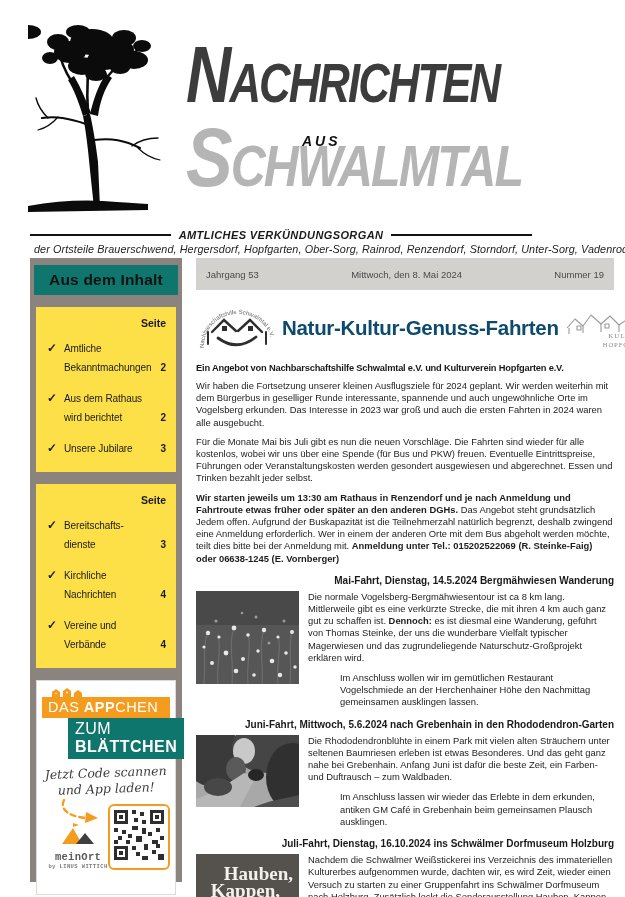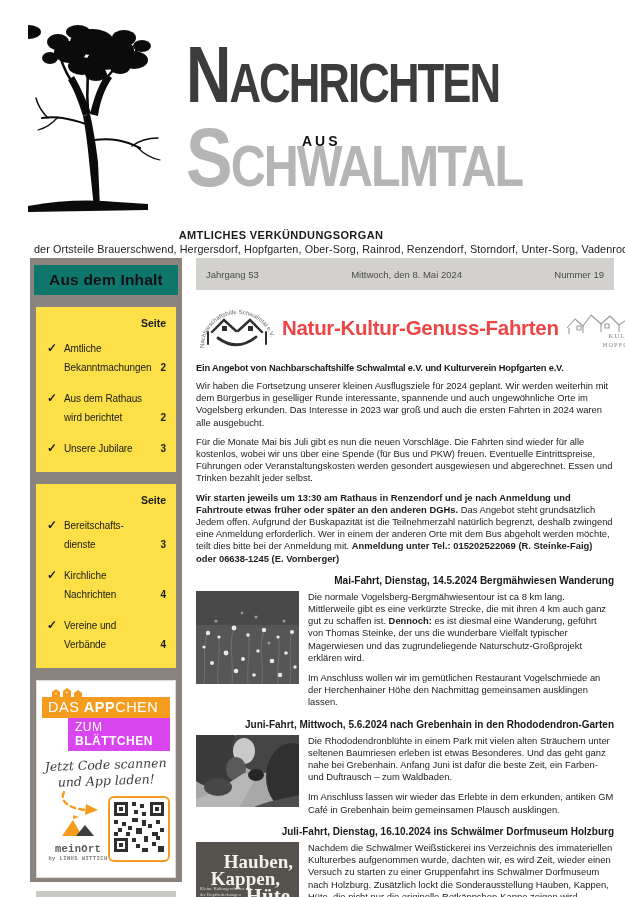--- a/index.html
+++ b/index.html
@@ -1,80 +1,80 @@
 <!DOCTYPE html>
 <html><head>
 <meta charset="utf-8">
 <style>
   * { margin:0; padding:0; box-sizing:border-box; }
   html,body { background:#fff; }
   body { font-family:"Liberation Sans", sans-serif; color:#1a1a1a; }
   .page { position:relative; width:625px; height:897px; margin:0 auto; background:#fff; overflow:hidden; }
 
   
-  .masthead { position:absolute; top:0; left:0; width:540px; height:256px; }
+  .masthead { position:absolute; top:0; left:0; width:540px; height:256px;font-style:italic; }
   .tree-svg { position:absolute; left:28px; top:20px; width:158px; height:202px; }
   .title-top { position:absolute; left:186px; top:34px; font-size:66px; font-weight:bold;
     font-variant:small-caps; color:#3c3c3c; letter-spacing:-2px; line-height:1;
     transform:scale(0.95,1.22); transform-origin:0 0; white-space:nowrap; }
   .title-mid { position:absolute; left:302px; top:128px; font-size:20px; font-weight:bold;
     font-variant:small-caps; color:#111; letter-spacing:3px; }
   .title-bottom { position:absolute; left:186px; top:116px; font-size:72px; font-weight:bold;
     font-variant:small-caps; color:#b5b5b5; letter-spacing:-2px; line-height:1;
     transform:scale(0.97,1.15); transform-origin:0 0; white-space:nowrap; }
-  .organ-row { position:absolute; top:229px; left:30px; right:8px; display:flex; align-items:center;flex-direction:column; }
+  .organ-row { position:absolute; top:229px; left:30px; right:8px; display:flex; align-items:center; }
   .organ-row .rule { flex:1; height:2px; background:#111; }
   .organ-row .organ-text { padding:0 8px; font-size:11px; font-weight:bold; letter-spacing:.4px; white-space:nowrap; }
   .districts { position:absolute; top:243px; left:34px; right:4px; font-size:10.8px; color:#222; letter-spacing:.1px; white-space:nowrap; }
 
   
   .sidebar { position:absolute; left:30px; top:258px; width:152px; height:624px; background:#8b847e; }
   .sb-title { margin:7px 4px 0 4px; background:#0f766e; text-align:center; font-size:15.5px;
     font-weight:bold; color:#111; padding:6px 0; letter-spacing:.2px; }
   .sb-box { margin:12px 6px 0 6px; background:#fde047; padding:10px 10px 12px 11px; }
   .sb-seite { text-align:right; font-weight:bold; font-size:10.5px; margin-bottom:10px; }
   .toc-item { display:flex; gap:6px; margin-bottom:12px; font-size:10px; line-height:19px; }
   .toc-item:last-child { margin-bottom:2px; }
   .toc-check { width:11px; font-weight:bold; font-size:12px; flex:none; }
   .toc-label { flex:1; white-space:pre-line; letter-spacing:-0.1px; }
   .toc-page { align-self:flex-end; font-weight:bold; }
 
-  .ad-box { margin:12px 6px 0 6px; background:#fff; border:1px solid #dcdad7; padding:7px 5px 15px 5px; position:relative; }
+  .ad-box { margin:12px 6px 0 6px; background:#fff; border:1px solid #dcdad7; padding:7px 5px 24px 5px; position:relative; }
   .ad-houses { display:block; margin-left:8px; height:9px; }
   .ad-banner1 { background:#f59c1e; color:#fff; font-size:14.5px; padding:2px 5px 3px 6px; letter-spacing:.5px; white-space:nowrap; }
   .ad-banner1 b { font-weight:bold; }
-  .ad-banner2 { display:inline-block; background:#d946ef; color:#fff; font-size:12px; padding:2px 7px 3px 7px; margin:0 0 0 26px; letter-spacing:.5px; }
+  .ad-banner2 { display:inline-block; background:#0f766e; color:#fff; font-size:16px; padding:2px 7px 3px 7px; margin:0 0 0 26px; letter-spacing:.5px; }
   .ad-script { margin-top:6px; text-align:center; font-family:"DejaVu Serif", serif; font-style:italic;
     font-size:12.5px; color:#3f3f3f; transform:rotate(-2deg); line-height:1.25; }
   .ad-row { display:flex; align-items:flex-end; margin-top:2px; }
   .ad-left { flex:1; position:relative; height:72px; }
   .arrow-svg { position:absolute; left:14px; top:0; width:46px; height:26px; }
   .meinort { position:absolute; left:0; bottom:0; width:72px; text-align:center;font-family:Liberation Mono, monospace; }
   .meinort-name { font-size:10.5px; font-weight:bold; color:#5a5a5a; letter-spacing:.3px; }
   .meinort-sub { font-size:5.5px; font-weight:bold; color:#7c7c7c; letter-spacing:.4px; }
   .qr-wrap { flex:none; border:2px solid #f59c1e; border-radius:6px; padding:2px; background:#fff; }
 
   .pub-box { margin:13px 6px 0 6px; background:#cbc9c6; padding:5px 8px; font-size:9.3px; font-weight:bold; color:#333; line-height:1.35; }
 
   
   .main { position:absolute; left:196px; top:258px; width:418px; }
   .issue-bar { background:#d3d1ce; height:32px; display:flex; align-items:center; justify-content:space-between;
     padding:0 10px; font-size:9.5px; color:#4a4a4a; }
   .logo-row { display:flex; align-items:center; margin-top:10px; gap:4px; }
   .logo-left { flex:none; width:82px; height:56px; }
-  .article-title { font-size:20.5px; font-weight:bold; color:#ef4444; white-space:nowrap; letter-spacing:-0.3px; }
+  .article-title { font-size:20.5px; font-weight:bold; color:#0c4a6e; white-space:nowrap; letter-spacing:-0.3px; }
   .logo-right { flex:none; width:112px; height:52px; margin-left:auto; }
   .intro { margin-top:7px; font-size:9.3px; font-weight:bold; letter-spacing:-0.2px; white-space:nowrap; }
   .para { margin-top:7px; font-size:9.4px; line-height:12.2px; color:#1c1c1c; text-align:left; }
   .trip-head { margin-top:10px; font-size:10px; font-weight:bold;text-align:right; }
   .trip-row { display:flex; gap:9px; margin-top:5px; }
   .trip-photo { flex:none; }
   .trip-text { flex:1; }
   .trip-text .para { margin-top:0; }
-  .trip-text .para + .para { margin-top:8px; }
+  .trip-text .para + .para { margin-top:8px;margin-left:32px; }
   b.inline { font-weight:bold; }
 </style>
 </head>
 <body>
 
 <div class="page">
 
   <header class="masthead">
     <svg class="tree-svg" viewBox="0 0 158 202" aria-hidden="true">
       <g fill="#0b0b0b" stroke="none">

